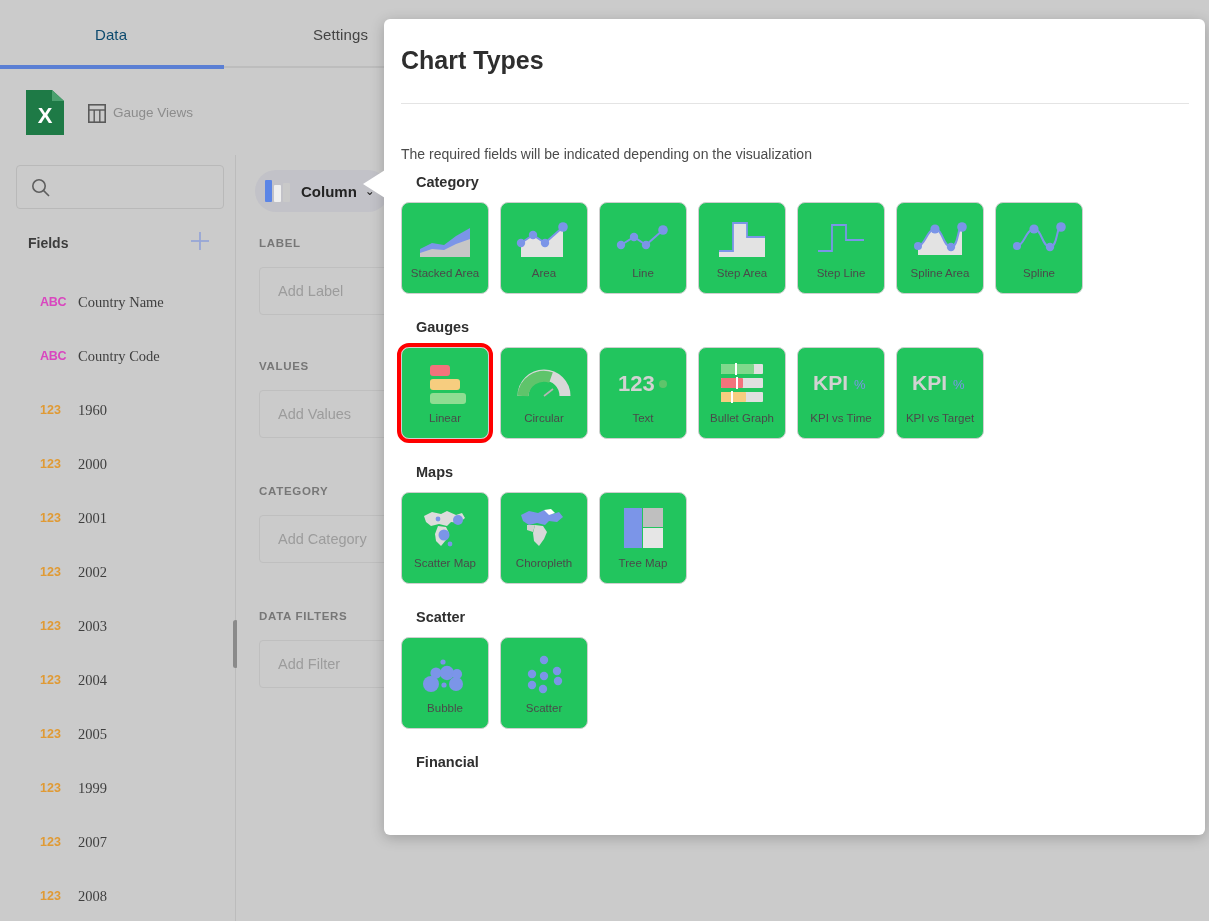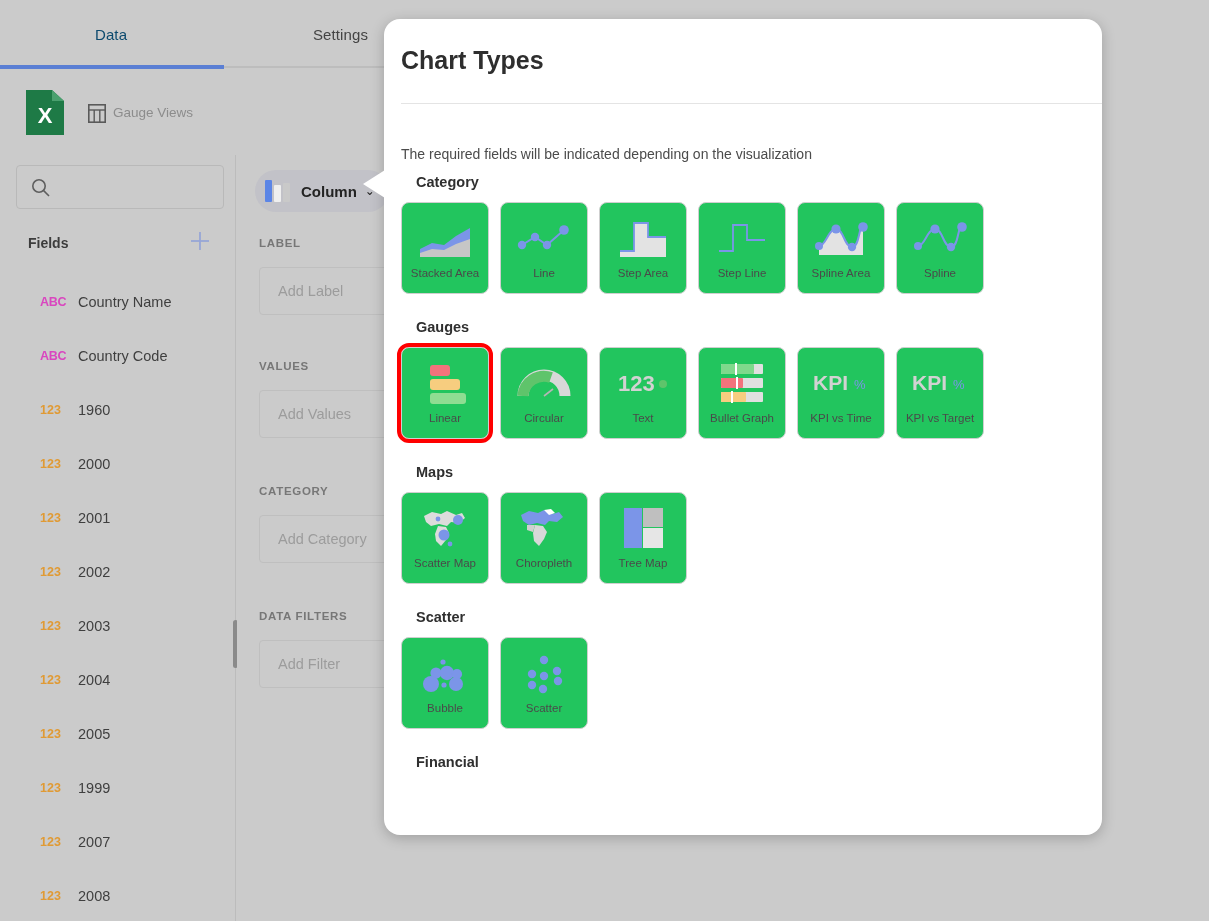--- a/index.html
+++ b/index.html
@@ -93,21 +93,21 @@
     padding-left: 40px;
   }
   .field-type {
     position: absolute; left: 40px;
     font-size: 12.5px; font-weight: bold;
     font-family: "Liberation Sans", sans-serif;
   }
   .field-type.abc { color: #d946bf; letter-spacing: -0.3px; }
   .field-type.num { color: #e09a34; }
   .field-name {
-    margin-left: 38px; font-size: 14.5px; color: #3f3f3f;
+    margin-left: 38px; font-size: 14.5px; color: #3f3f3f; font-family: Liberation Serif, serif;
   }
   .left-scrollbar {
     position: absolute; left: 233px; top: 465px; width: 5px; height: 48px;
     background: #8a8a8a; border-radius: 3px;
   }
 
   
   .mid-pane {
     position: absolute; top: 155px; left: 237px; width: 233px; bottom: 0;
     background: #cbcbcb;
@@ -143,23 +143,23 @@
   }
 
   .right-bg {
     position: absolute; top: 0; left: 470px; right: 0; bottom: 0;
     background: #cbcbcb;
   }
 
   
   .modal {
     position: absolute; left: 384px; top: 19px;
-    width: 718px; height: 816px;
+    width: 821px; height: 816px;
     background: #ffffff;
-    border-radius: 16px;
+    border-radius: 6px;
     box-shadow: 0 3px 14px rgba(0,0,0,0.22);
     overflow: hidden;
   }
   .modal-pointer {
     position: absolute; left: 363px; top: 170px;
     width: 0; height: 0;
     border-top: 14px solid transparent;
     border-bottom: 14px solid transparent;
     border-right: 22px solid #ffffff;
     z-index: 5;
@@ -357,20 +357,33 @@
                 <svg width="62" height="46" viewBox="0 0 62 46">
       <path d="M6 34 L18 28 L30 30 L42 21 L56 13 L56 42 L6 42 Z" fill="#7b95e8"></path>
       <path d="M6 38 L18 34 L30 35 L42 29 L56 24 L56 42 L6 42 Z" fill="#c6c6c6"></path>
                 </svg>
               </div>
               <div class="tile-label">Stacked Area</div>
             </div>
             <div class="tile">
               <div class="tile-art">
                 <svg width="62" height="46" viewBox="0 0 62 46">
+      <path d="M8 28 L20 20 L32 28 L50 12 L50 42 L8 42 Z" fill="#e3e3e3"></path>
+      <polyline points="8,28 20,20 32,28 50,12" fill="none" stroke="#7b95e8" stroke-width="2"></polyline>
+      <circle cx="8" cy="28" r="4.2" fill="#7b95e8"></circle>
+                  <circle cx="20" cy="20" r="4.2" fill="#7b95e8"></circle>
+      <circle cx="32" cy="28" r="4.2" fill="#7b95e8"></circle>
+                  <circle cx="50" cy="12" r="4.8" fill="#7b95e8"></circle>
+                </svg>
+              </div>
+              <div class="tile-label">Area</div>
+            </div>
+            <div class="tile">
+              <div class="tile-art">
+                <svg width="62" height="46" viewBox="0 0 62 46">
       <polyline points="9,30 22,22 34,30 51,15" fill="none" stroke="#7b95e8" stroke-width="2"></polyline>
       <circle cx="9" cy="30" r="4.2" fill="#7b95e8"></circle>
                   <circle cx="22" cy="22" r="4.2" fill="#7b95e8"></circle>
       <circle cx="34" cy="30" r="4.2" fill="#7b95e8"></circle>
                   <circle cx="51" cy="15" r="4.8" fill="#7b95e8"></circle>
                 </svg>
               </div>
               <div class="tile-label">Line</div>
             </div>
             <div class="tile">

